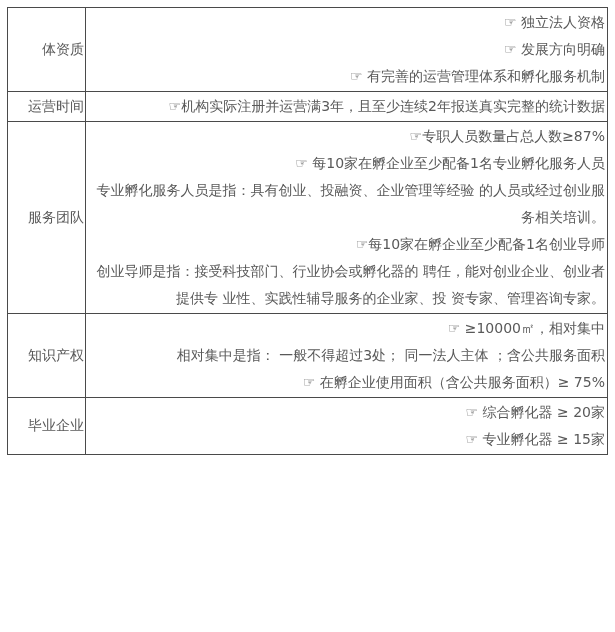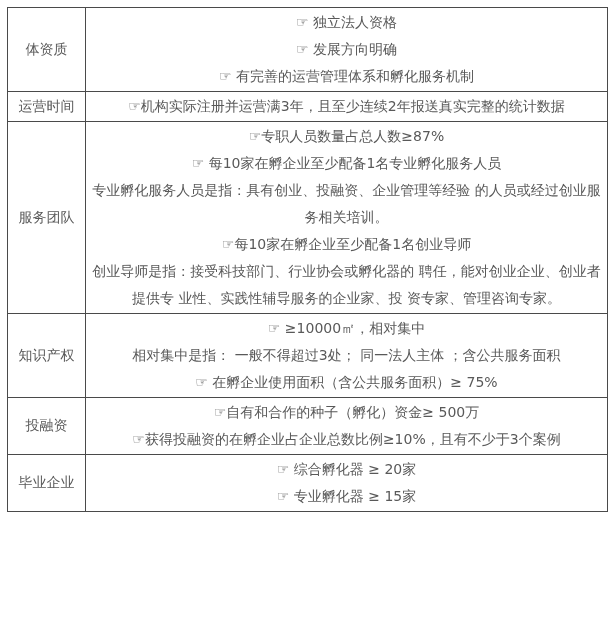--- a/index.html
+++ b/index.html
@@ -26,33 +26,33 @@
     font-size:14px;
     color:var(--text-color);
   }
   table.criteria th,
   table.criteria td{
     border:1px solid var(--border-color);
   }
   table.criteria th{
     width:75px;
     font-weight:normal;
-    text-align:center;
+    text-align:right;
     vertical-align:middle;
     padding:2px 1px;
     letter-spacing:0;
   }
   table.criteria td{
     padding:1px 2px;
     vertical-align:middle;
   }
   .line{
     line-height:27px;
     white-space:pre-wrap;
-    text-align:center;
+    text-align:right;
   }
   .pointer{
     display:inline;
   }
 </style>
 </head>
 <body>
 
 <div class="page">
   <table class="criteria">
@@ -83,27 +83,20 @@
         </tr>
         <tr>
           <th>知识产权</th>
           <td>
             <div class="line"><span class="pointer">☞ </span><span>≥10000㎡，相对集中</span></div>
             <div class="line"><span>相对集中是指： 一般不得超过3处； 同一法人主体 ；含公共服务面积</span></div>
             <div class="line"><span class="pointer">☞ </span><span>在孵企业使用面积（含公共服务面积）≥ 75%</span></div>
           </td>
         </tr>
         <tr>
-          <th>投融资</th>
-          <td>
-            <div class="line"><span class="pointer">☞</span><span>自有和合作的种子（孵化）资金≥ 500万</span></div>
-            <div class="line"><span class="pointer">☞</span><span>获得投融资的在孵企业占企业总数比例≥10%，且有不少于3个案例</span></div>
-          </td>
-        </tr>
-        <tr>
           <th>毕业企业</th>
           <td>
             <div class="line"><span class="pointer">☞ </span><span>综合孵化器 ≥ 20家</span></div>
             <div class="line"><span class="pointer">☞ </span><span>专业孵化器 ≥ 15家</span></div>
           </td>
         </tr>
       </tbody>
   </table>
 </div>
 

